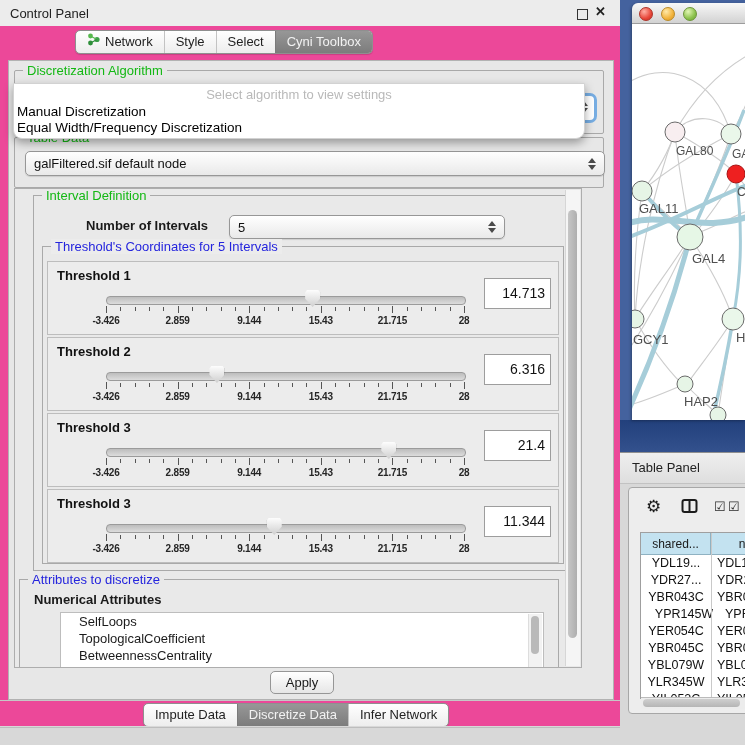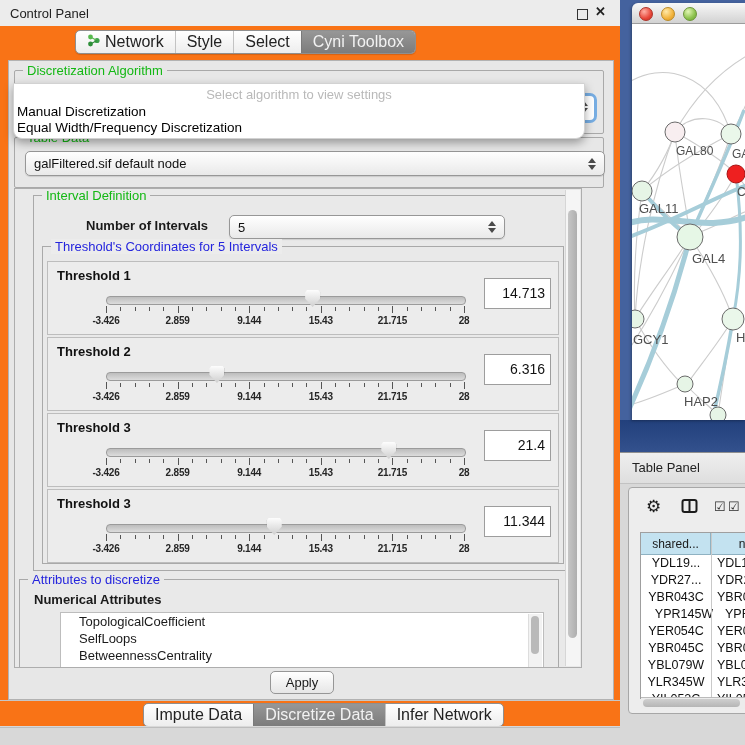--- a/index.html
+++ b/index.html
@@ -1,29 +1,29 @@
 <!DOCTYPE html>
 <html><head>
 <meta charset="utf-8">
 <style>
   html,body{margin:0;padding:0;}
   body{width:745px;height:745px;position:relative;overflow:hidden;
        font-family:"Liberation Sans",sans-serif;background:#d8d8d8;color:#1a1a1a;}
   .abs{position:absolute;}
 
   
-  .left-panel{left:0;top:0;width:620px;height:745px;background:#f97316;}
+  .left-panel{left:0;top:0;width:620px;height:745px;background:#ec4899;}
   .cp-titlebar{left:0;top:0;width:620px;height:26px;background:#ececec;}
   .cp-title{left:10px;top:6px;font-size:13px;color:#222;}
   .float-icon{left:577px;top:9px;width:9px;height:9px;border:1.5px solid #333;background:#ececec;}
   .close-icon{left:595px;top:4px;font-size:13px;font-weight:bold;color:#222;}
 
   .seg{display:inline-flex;border:1px solid #8f8f8f;border-radius:5px;overflow:hidden;
        background:linear-gradient(#ffffff,#ededed);height:22px;box-shadow:0 1px 1px rgba(0,0,0,.15);}
-  .seg-item{padding:0 11px;line-height:22px;font-size:16px;color:#222;border-left:1px solid #c3c3c3;
+  .seg-item{padding:0 11px;line-height:22px;font-size:13px;color:#222;border-left:1px solid #c3c3c3;
             display:flex;align-items:center;gap:5px;white-space:nowrap;cursor:default;}
   .seg-item:first-child{border-left:none;}
   .seg-item.sel{background:linear-gradient(#979797,#7c7c7c);color:#f2f2f2;border-left-color:#7a7a7a;}
 
   .main-tabs{left:75px;top:30px;}
   .bottom-tabs{left:143px;top:703px;}
   .divider-h{height:1px;background:#c6c6c6;}
 
   .content-box{left:8px;top:60px;width:604px;height:638px;background:#e7e7e7;border:1px solid #b2b2b2;}
 
@@ -351,22 +351,22 @@
             </div>
           </div>
       </div>
     </div>
 
     <div class="attr-grp">
       <span class="grp-title2 t-blue">Attributes to discretize</span>
       <div class="attr-subtitle">Numerical Attributes</div>
       <div class="attr-list">
         <div id="attr-items">
+            <div class="attr-item">SelfLoops</div>
             <div class="attr-item">TopologicalCoefficient</div>
-            <div class="attr-item">SelfLoops</div>
             <div class="attr-item">BetweennessCentrality</div>
           </div>
         <div class="list-scroll">
           <div class="list-thumb"></div>
         </div>
       </div>
     </div>
 
     <div class="vscroll">
       <div class="vthumb" style="top:20px;height:428px;"></div>

